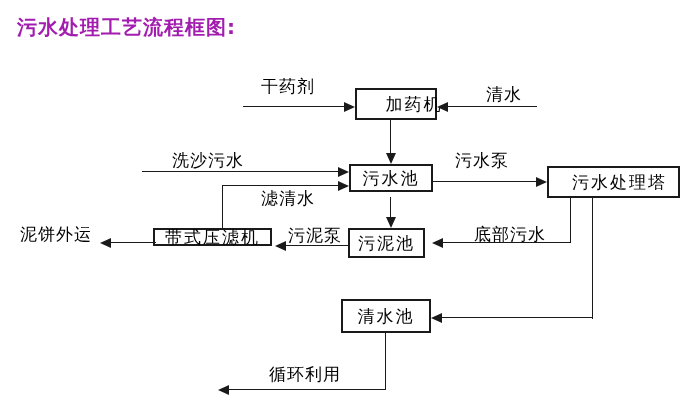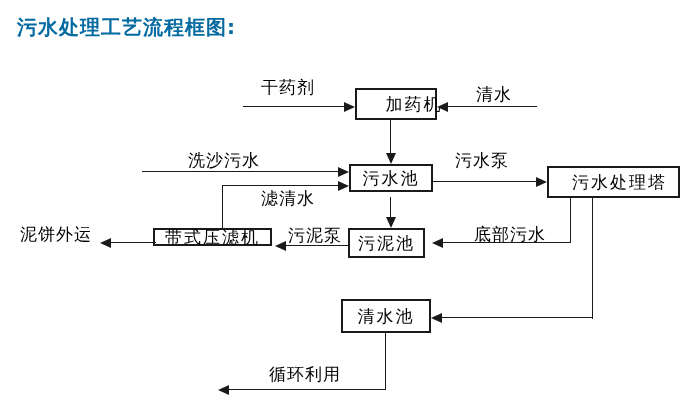--- a/index.html
+++ b/index.html
@@ -17,21 +17,21 @@
     overflow: hidden;
   }
   .title {
     position: absolute;
     left: 17px;
     top: 14px;
     margin: 0;
     font-size: 20px;
     font-weight: bold;
     letter-spacing: 1px;
-    color: #0369a1;
+    color: #a21caf;
     white-space: nowrap;
   }
   .box {
     position: absolute;
     border: 2px solid #1a1a1a;
     background: #ffffff;
     display: flex;
     align-items: center;
     justify-content: center;
     font-size: 17px;
@@ -72,23 +72,23 @@
 
   <h1 class="title">污水处理工艺流程框图:</h1>
 
   <div class="box" style="left:355px; top:88px;  width:82px;  height:32px;padding-left:36px;">加药机</div>
   <div class="box" style="left:349px; top:164px; width:84px;  height:28px;">污水池</div>
   <div class="box" style="left:547px; top:166px; width:133px; height:32px;padding-left:12px;">污水处理塔</div>
   <div class="box" style="left:153px; top:228px; width:119px; height:18px;">带式压滤机</div>
   <div class="box" style="left:348px; top:228px; width:77px;  height:30px;">污泥池</div>
   <div class="box" style="left:341px; top:299px; width:90px;  height:34px;">清水池</div>
 
-  <div class="lbl" style="left:261px; top:78px;">干药剂</div>
-  <div class="lbl" style="left:476px; top:85px;">清水</div>
-  <div class="lbl" style="left:188px; top:151px;">洗沙污水</div>
+  <div class="lbl" style="left:261px; top:78px;font-family:Liberation Mono, monospace;">干药剂</div>
+  <div class="lbl" style="left:486px; top:85px;">清水</div>
+  <div class="lbl" style="left:172px; top:151px;">洗沙污水</div>
   <div class="lbl" style="left:261px; top:189px;">滤清水</div>
   <div class="lbl" style="left:455px; top:151px;">污水泵</div>
   <div class="lbl" style="left:288px; top:226px;">污泥泵</div>
   <div class="lbl" style="left:474px; top:225px;">底部污水</div>
   <div class="lbl" style="left:20px;  top:225px;">泥饼外运</div>
   <div class="lbl" style="left:269px; top:365px;">循环利用</div>
 
   <div class="h" style="left:243px; top:106px; width:102px;"></div>
   <div class="h" style="left:447px; top:106px; width:90px;"></div>
   <div class="v" style="left:390px; top:120px; height:34px;"></div>

